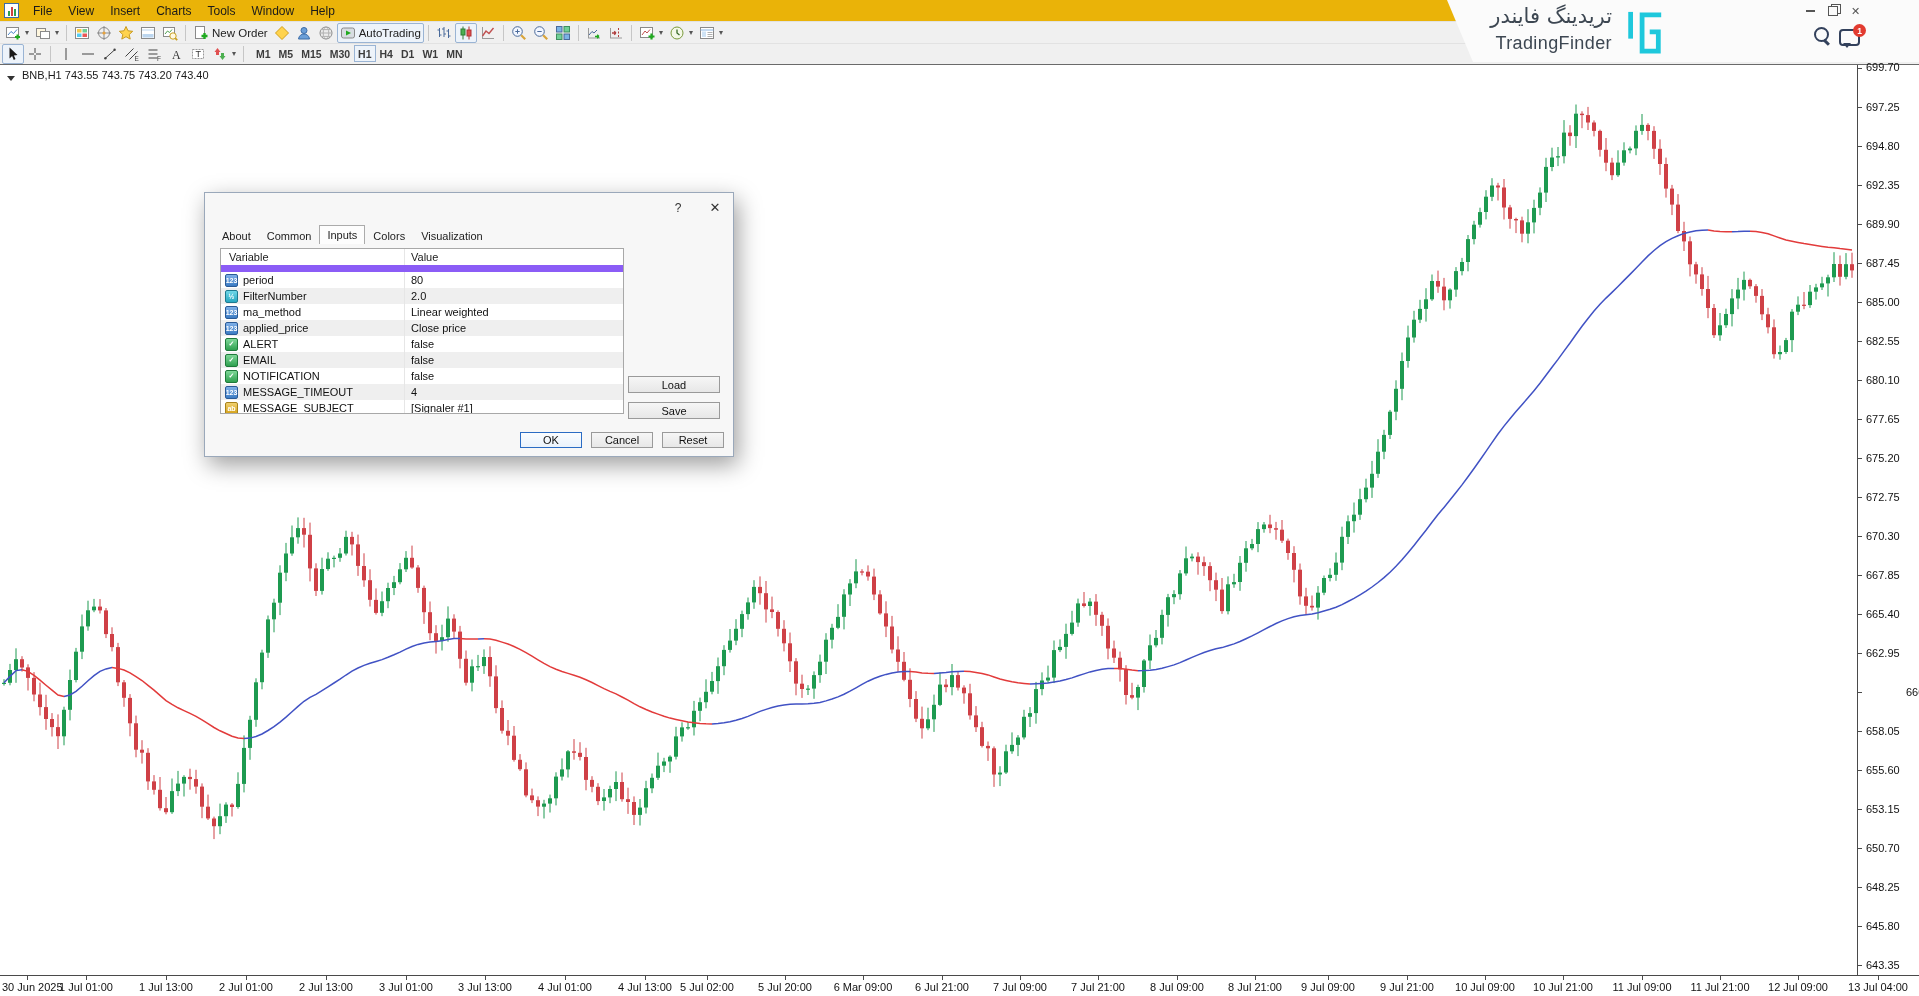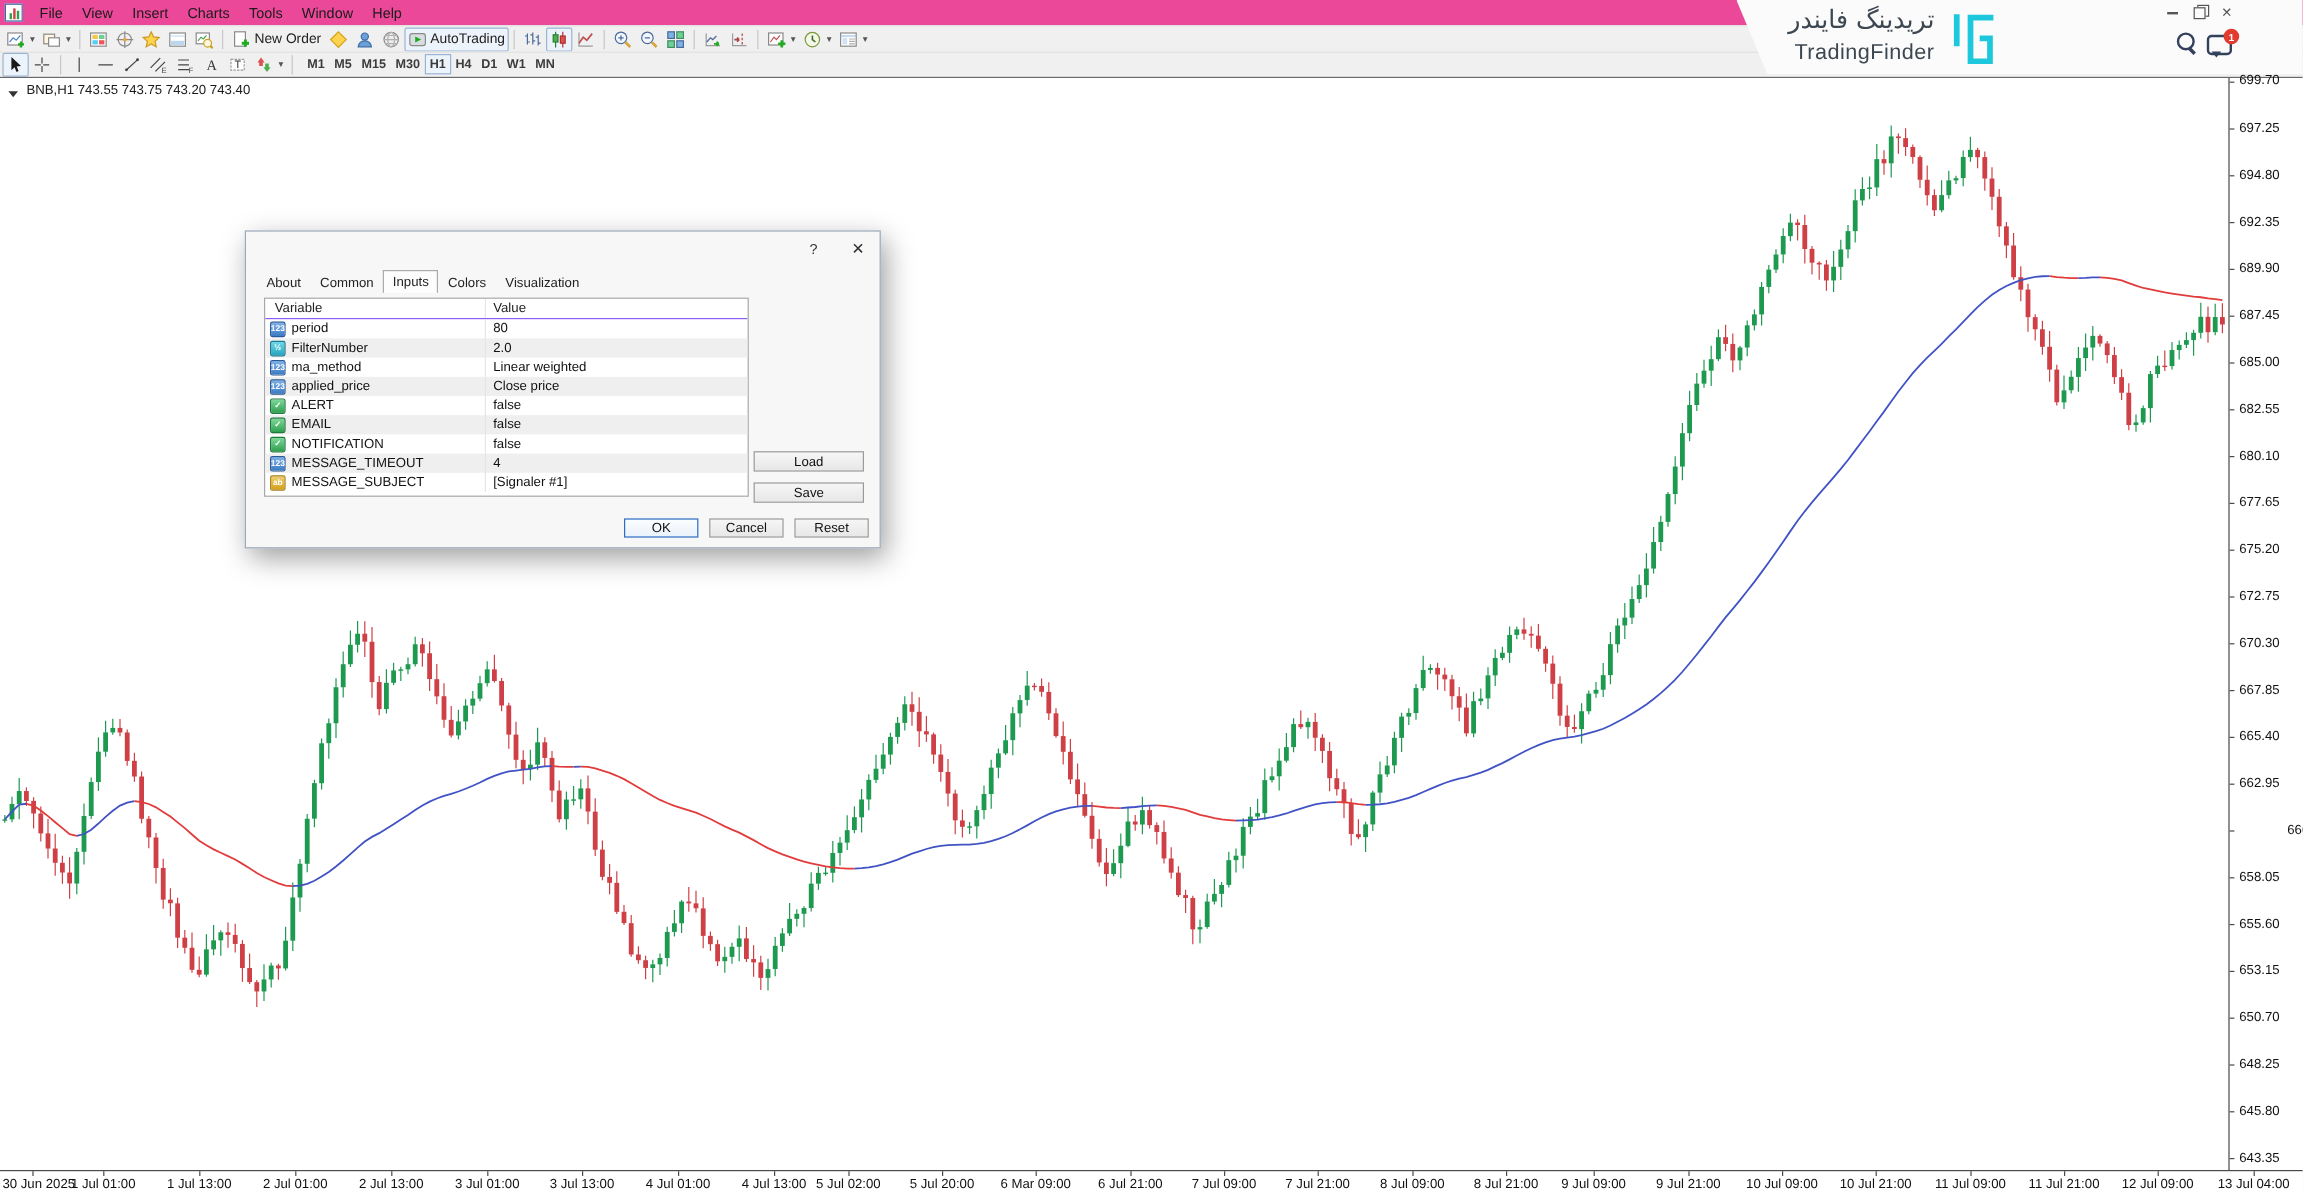--- a/index.html
+++ b/index.html
@@ -1,20 +1,20 @@
 <!DOCTYPE html>
 <html><head>
 <meta charset="utf-8">
 <style>
   html,body{margin:0;padding:0}
   body{width:1919px;height:996px;position:relative;overflow:hidden;background:#f0f0f0;
        font-family:"Liberation Sans",sans-serif;-webkit-font-smoothing:antialiased}
   
   .menubar{position:absolute;left:0;top:0;width:100%;height:21px;display:flex;align-items:center;
-           font-size:12px;color:#1a1a1a;background:#ec4899}
+           font-size:12px;color:#1a1a1a;background:#eab308}
   .appicon{width:15px;height:15px;margin:0 6px 0 4px;border:1px solid #3c6ca8;background:#fff;
            display:flex;align-items:flex-end;justify-content:center;gap:1px;padding:1px;box-sizing:border-box}
   .appicon i{display:block;width:2px;background:#2fa050}
   .appicon i.r{background:#d04040}
   .menu-item{padding:2px 8px;cursor:default}
   
   .toolbar{position:absolute;left:0;width:100%;background:#f0f0f0;display:flex;align-items:center;padding-left:2px;box-sizing:border-box}
   #toolbar-main{top:21px;height:22px;border-top:1px solid #e2e2e2}
   #toolbar-draw{top:43px;height:20px;border-top:1px solid #e2e2e2}
   .tbtn{height:20px;min-width:22px;display:flex;align-items:center;justify-content:center;gap:3px;
@@ -44,21 +44,21 @@
   .dlg-title{position:absolute;left:0;top:0;right:0;height:29px;display:flex;align-items:center;padding-left:9px;font-size:12px;color:#000}
   .dlg-sysbtn{position:absolute;top:1px;width:30px;height:27px;display:flex;align-items:center;justify-content:center;color:#333}
   #dlg-help{right:40px;font-size:12px}
   #dlg-close{right:3px;font-size:13px}
   .dlg-tabs{position:absolute;left:9px;top:34px;display:flex;align-items:flex-end;height:17px}
   .dlg-tab{padding:2px 7px 2px 7px;font-size:11px;color:#222;border:1px solid transparent;border-bottom:none}
   .dlg-tab.active{background:#fdfdfd;border-color:#ababab;padding-top:3px;padding-bottom:3px;position:relative;z-index:2}
   .dlg-table{position:absolute;left:15px;top:55px;width:402px;height:164px;background:#fff;border:1px solid #a8a8a8;overflow:hidden}
   .trow{display:grid;grid-template-columns:184px 1fr;height:16px;align-items:center}
   .trow.alt{background:#efefef}
-  .trow.head{border-bottom:1px solid #8b5cf6;color:#222}
+  .trow.head{border-bottom:7px solid #8b5cf6;color:#222}
   .tvar{display:flex;align-items:center;gap:5px;padding-left:4px;height:100%;border-right:1px solid #e6e6e6;box-sizing:border-box}
   .tvar.noicon{padding-left:8px}
   .tval{padding-left:6px}
   .ticon{width:13px;height:13px;border-radius:2px;display:flex;align-items:center;justify-content:center;
          font-size:7px;font-weight:700;color:#fff;flex:0 0 13px;box-sizing:border-box}
   .ticon.int{background:linear-gradient(#7fb0e8,#3c7cc4);border:1px solid #2a5a96}
   .ticon.double{background:linear-gradient(#6fd7e8,#27a7c0);border:1px solid #1d7a90}
   .ticon.bool{background:linear-gradient(#7fd898,#2fa050);border:1px solid #1e7a3a}
   .ticon.string{background:linear-gradient(#f0d070,#d4a017);border:1px solid #a8821a}
   .btn{position:absolute;font-size:11px;color:#111;background:linear-gradient(#f6f6f6,#e7e7e7);

